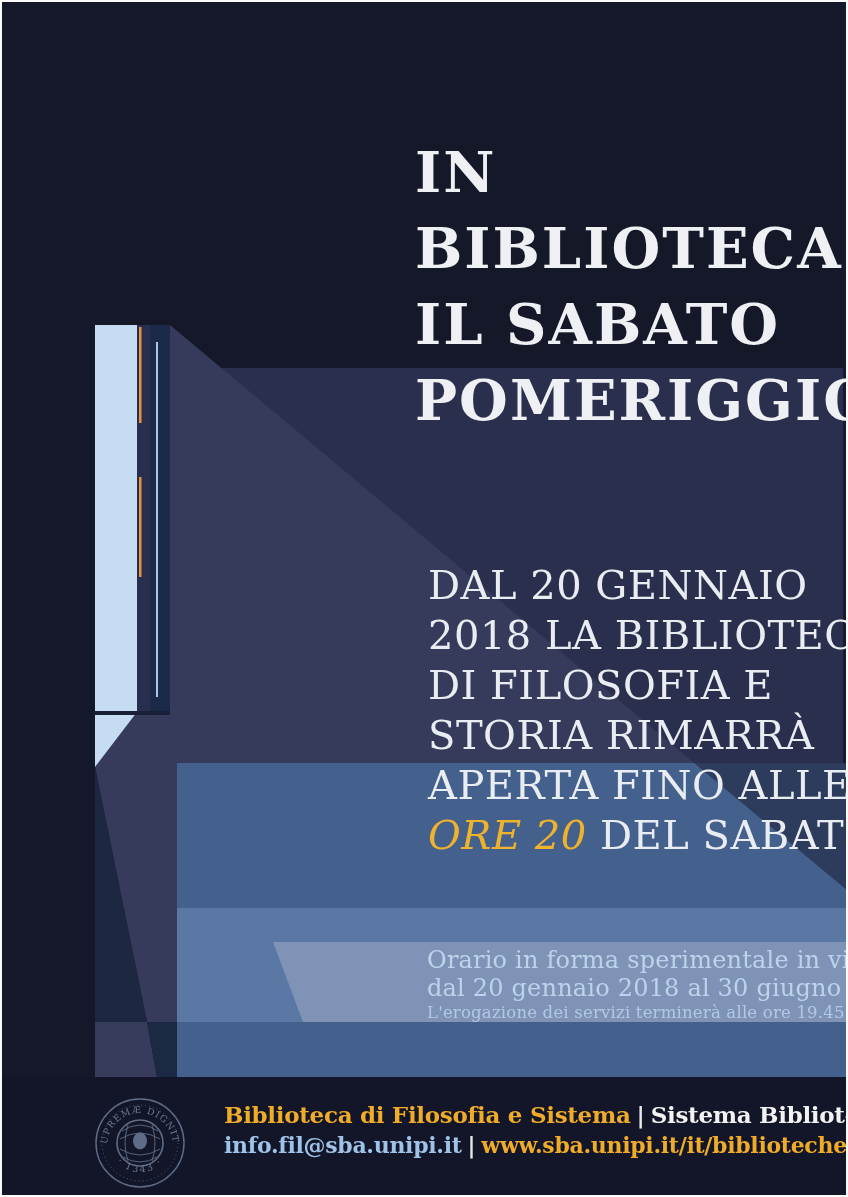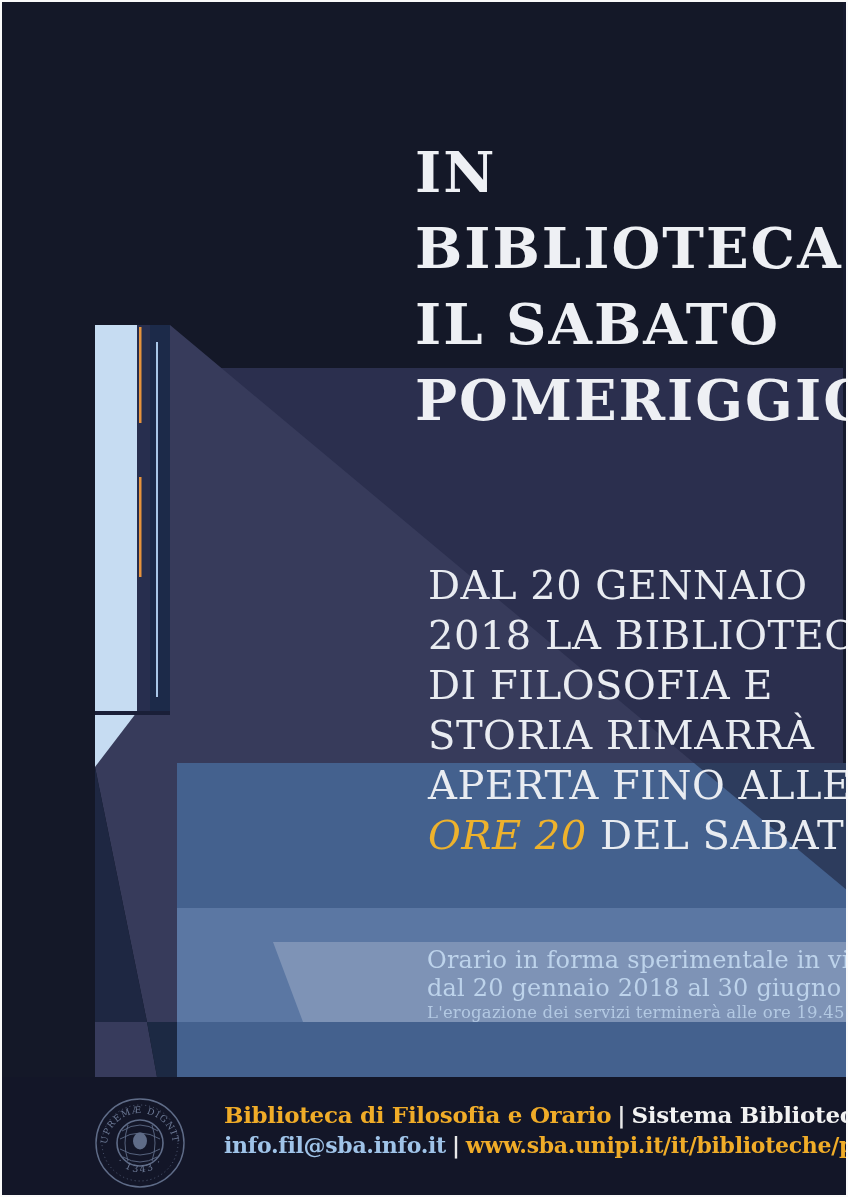--- a/index.html
+++ b/index.html
@@ -121,18 +121,18 @@
     <path id="sealBottomArc" d="M 18,54 A 31,31 0 0 0 78,54" fill="none"></path>
     <text font-size="9" letter-spacing="1.2" fill="#6b7894" font-family="DejaVu Serif, Liberation Serif, serif">
       <textPath href="#sealTopArc" startOffset="50%" text-anchor="middle">IN SUPREMÆ DIGNITATIS</textPath>
     </text>
     <text font-size="9.5" letter-spacing="2" fill="#6b7894" font-family="DejaVu Serif, Liberation Serif, serif">
       <textPath href="#sealBottomArc" startOffset="50%" text-anchor="middle">· 1343 ·</textPath>
     </text>
   </svg>
 
   <div class="footer-text">
-    <div><span class="gold">Biblioteca di Filosofia e Orario</span><span class="sep">|</span><span>Sistema Bibliotecario di Ateneo</span></div>
-    <div class="row2"><span class="lblue">info.fil@sba.info.it</span><span class="sep">|</span><span class="gold">www.sba.unipi.it/it/biblioteche/polo-6/filosofia-e-storia</span></div>
+    <div><span class="gold">Biblioteca di Filosofia e Sistema</span><span class="sep">|</span><span>Sistema Bibliotecario di Ateneo</span></div>
+    <div class="row2"><span class="lblue">info.fil@sba.unipi.it</span><span class="sep">|</span><span class="gold">www.sba.unipi.it/it/biblioteche/polo-6/filosofia-e-storia</span></div>
   </div>
 
   <div class="frame"></div>
 </div>
 
 </body></html>

